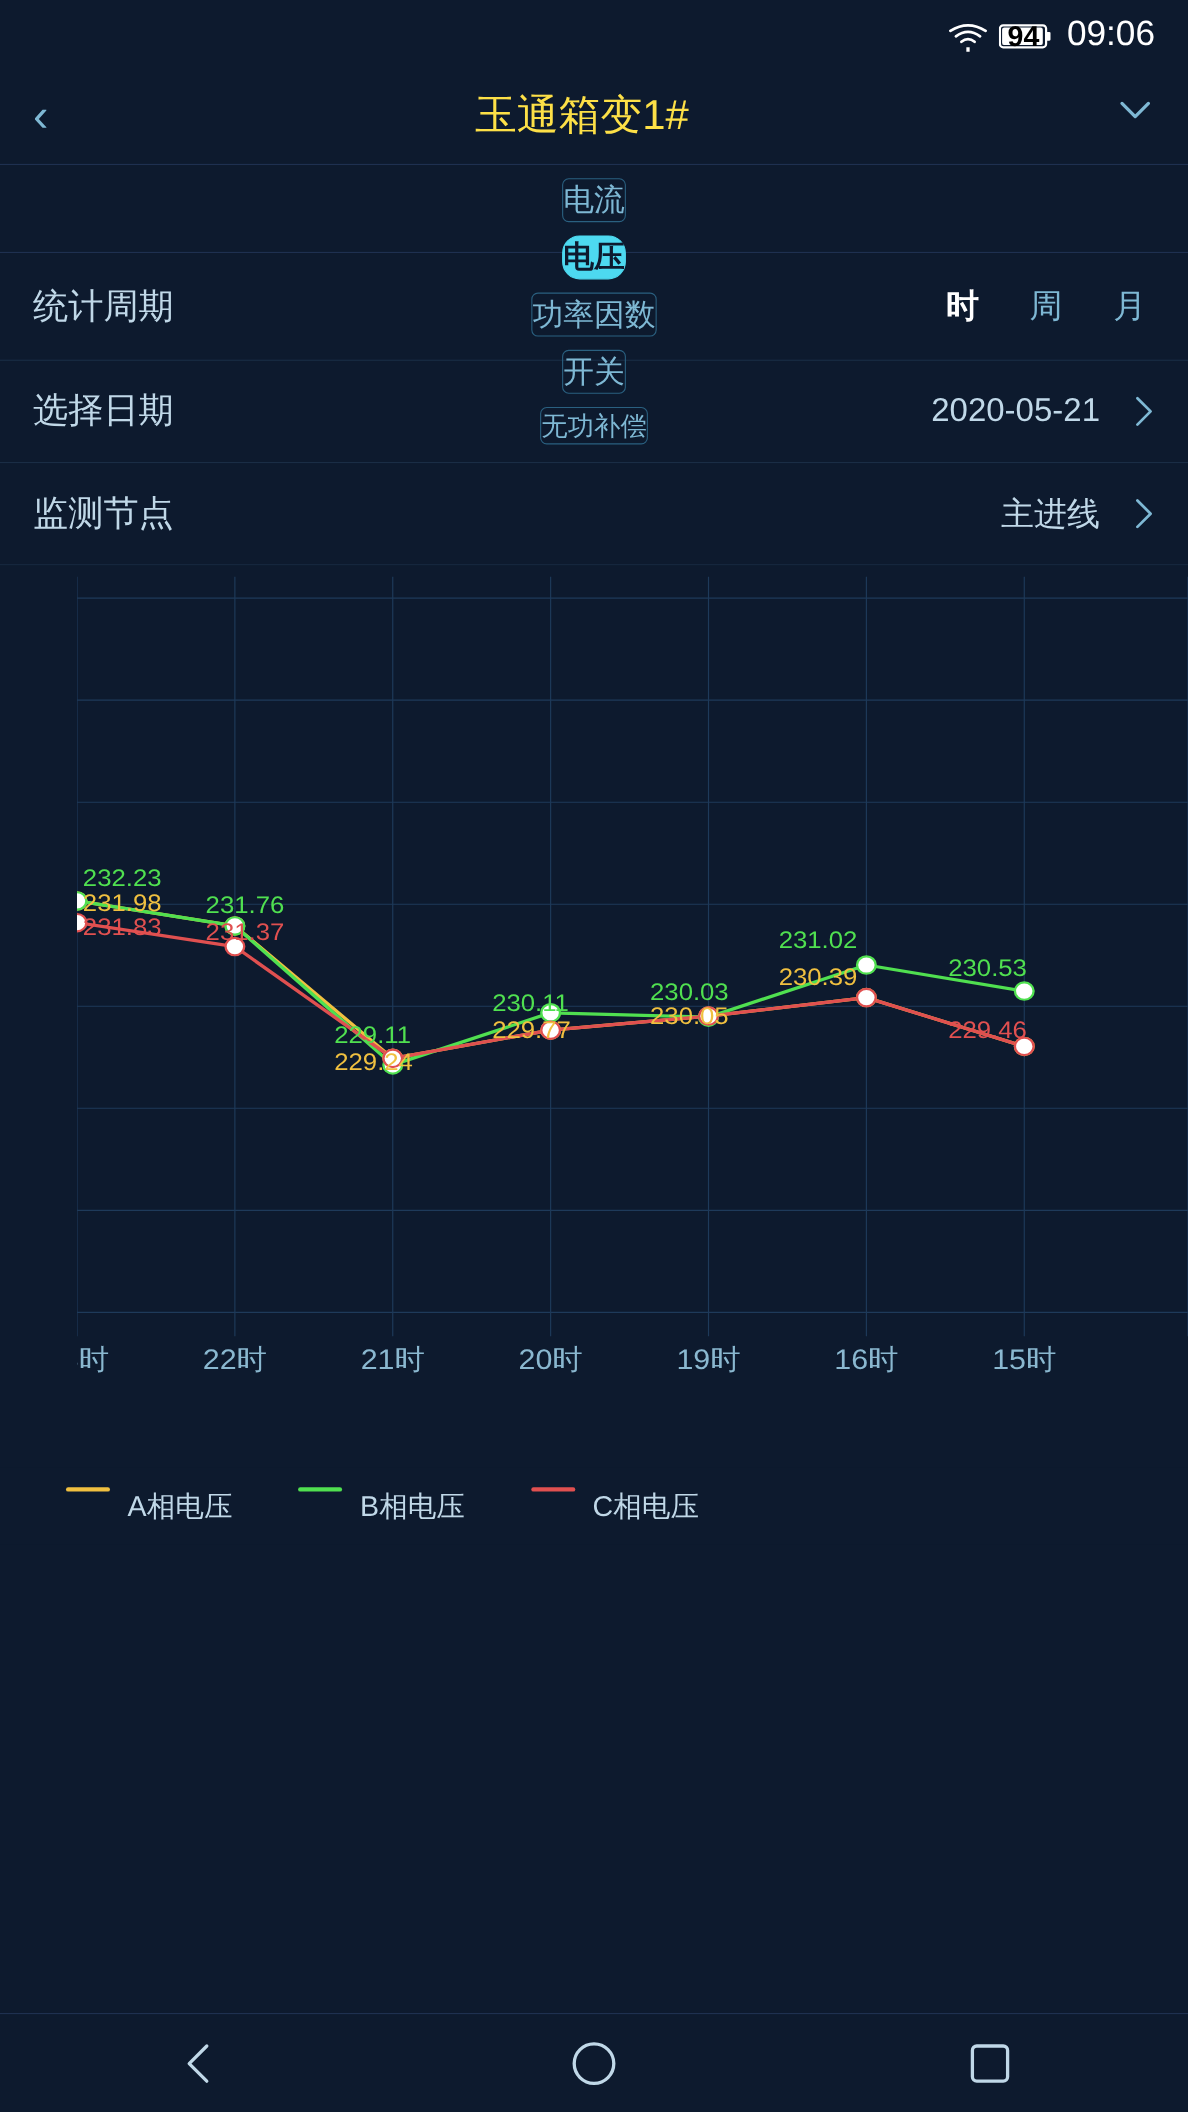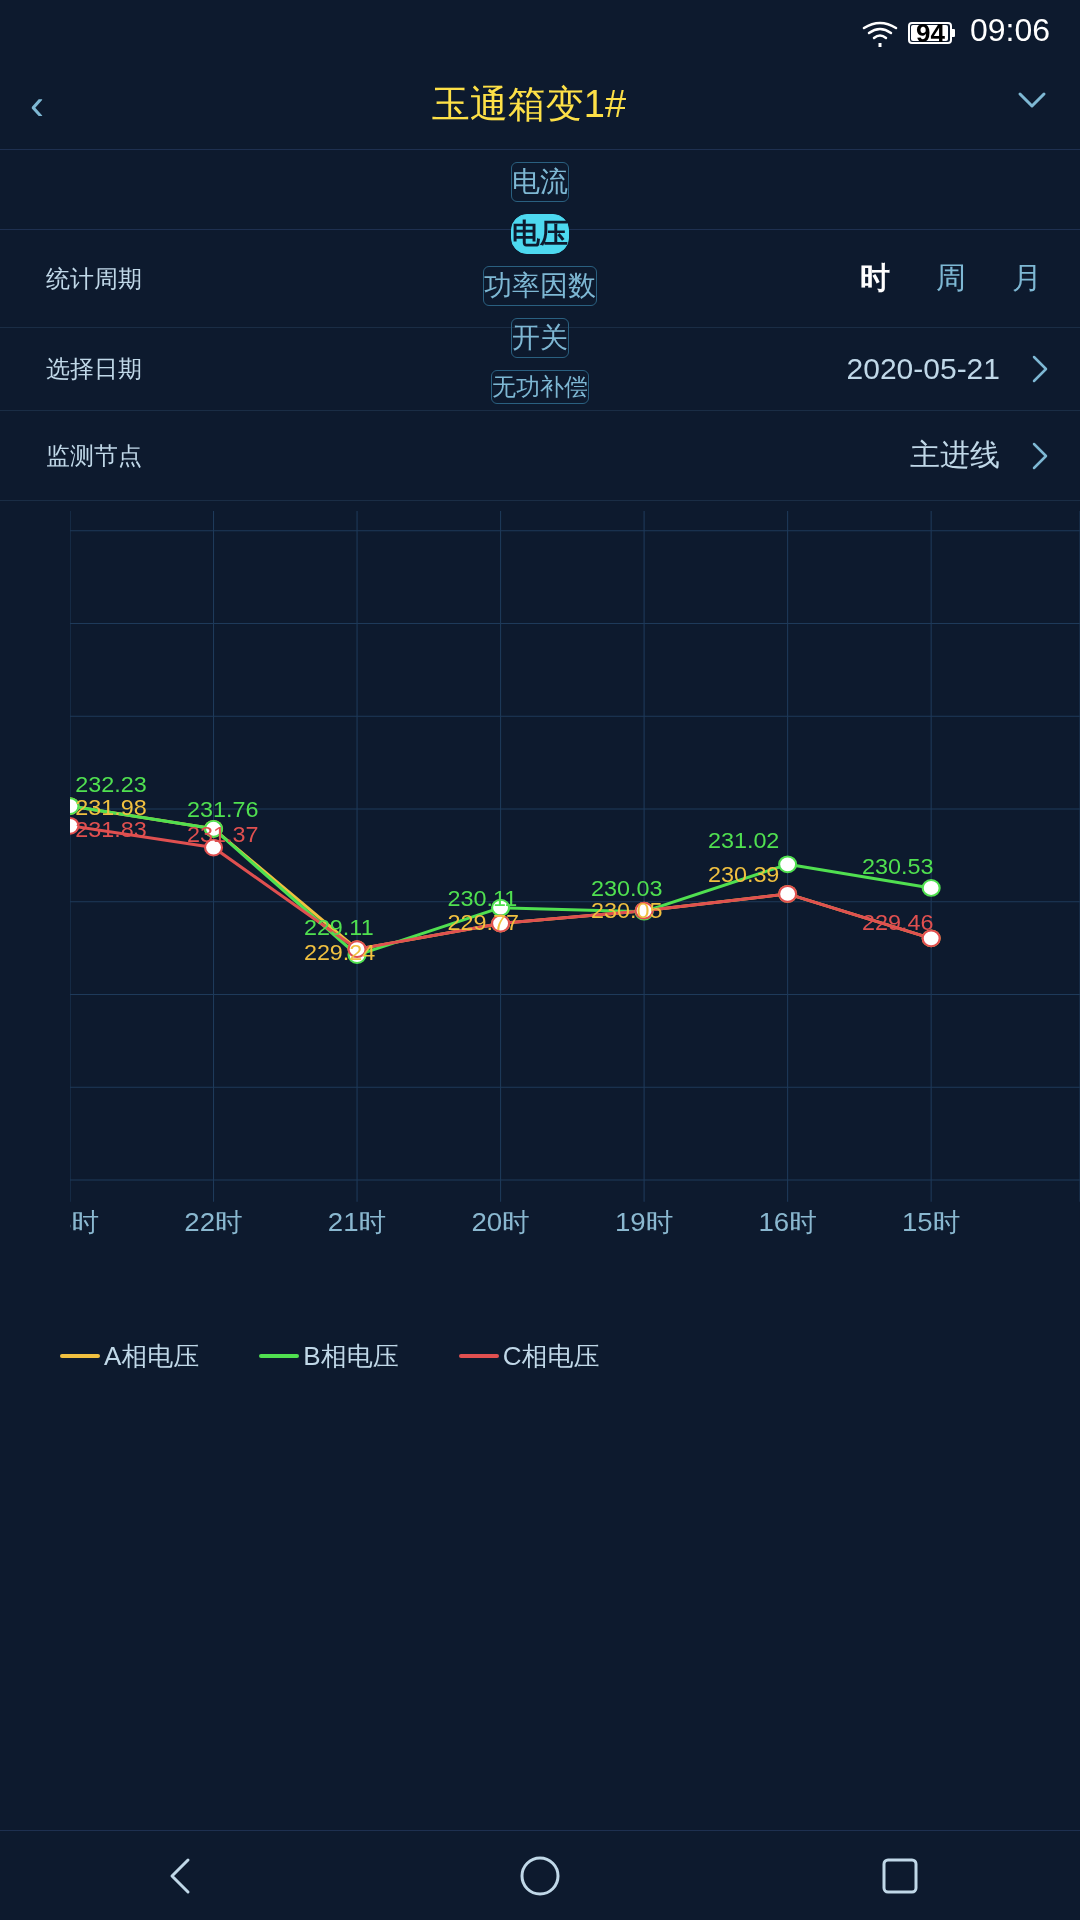--- a/index.html
+++ b/index.html
@@ -112,23 +112,22 @@
       background: #0d1a2e;
     }
     .control-row {
       display: flex;
       align-items: center;
       justify-content: space-between;
       padding: 24px 30px;
       border-bottom: 1px solid #1a2d45;
     }
     .control-label {
-      font-size: 24px;
+      font-size: 32px;
       color: #c0d8e8;
-      margin-left: 16px;
     }
     .control-right {
       display: flex;
       align-items: center;
       gap: 30px;
     }
     .period-btn {
       font-size: 30px;
       color: #7eb8d4;
       cursor: pointer;
@@ -158,22 +157,21 @@
       height: 70px;
       display: flex;
       align-items: center;
       justify-content: flex-start;
       padding: 0 60px;
       gap: 60px;
       background: #0d1a2e;
     }
     .legend-item {
       display: flex;
-      align-items: center;
-      gap: 4px;
+      gap: 16px;
     }
     .legend-line {
       width: 40px;
       height: 4px;
       border-radius: 2px;
     }
     .legend-label {
       font-size: 26px;
       color: #c0d8e8;
     }

